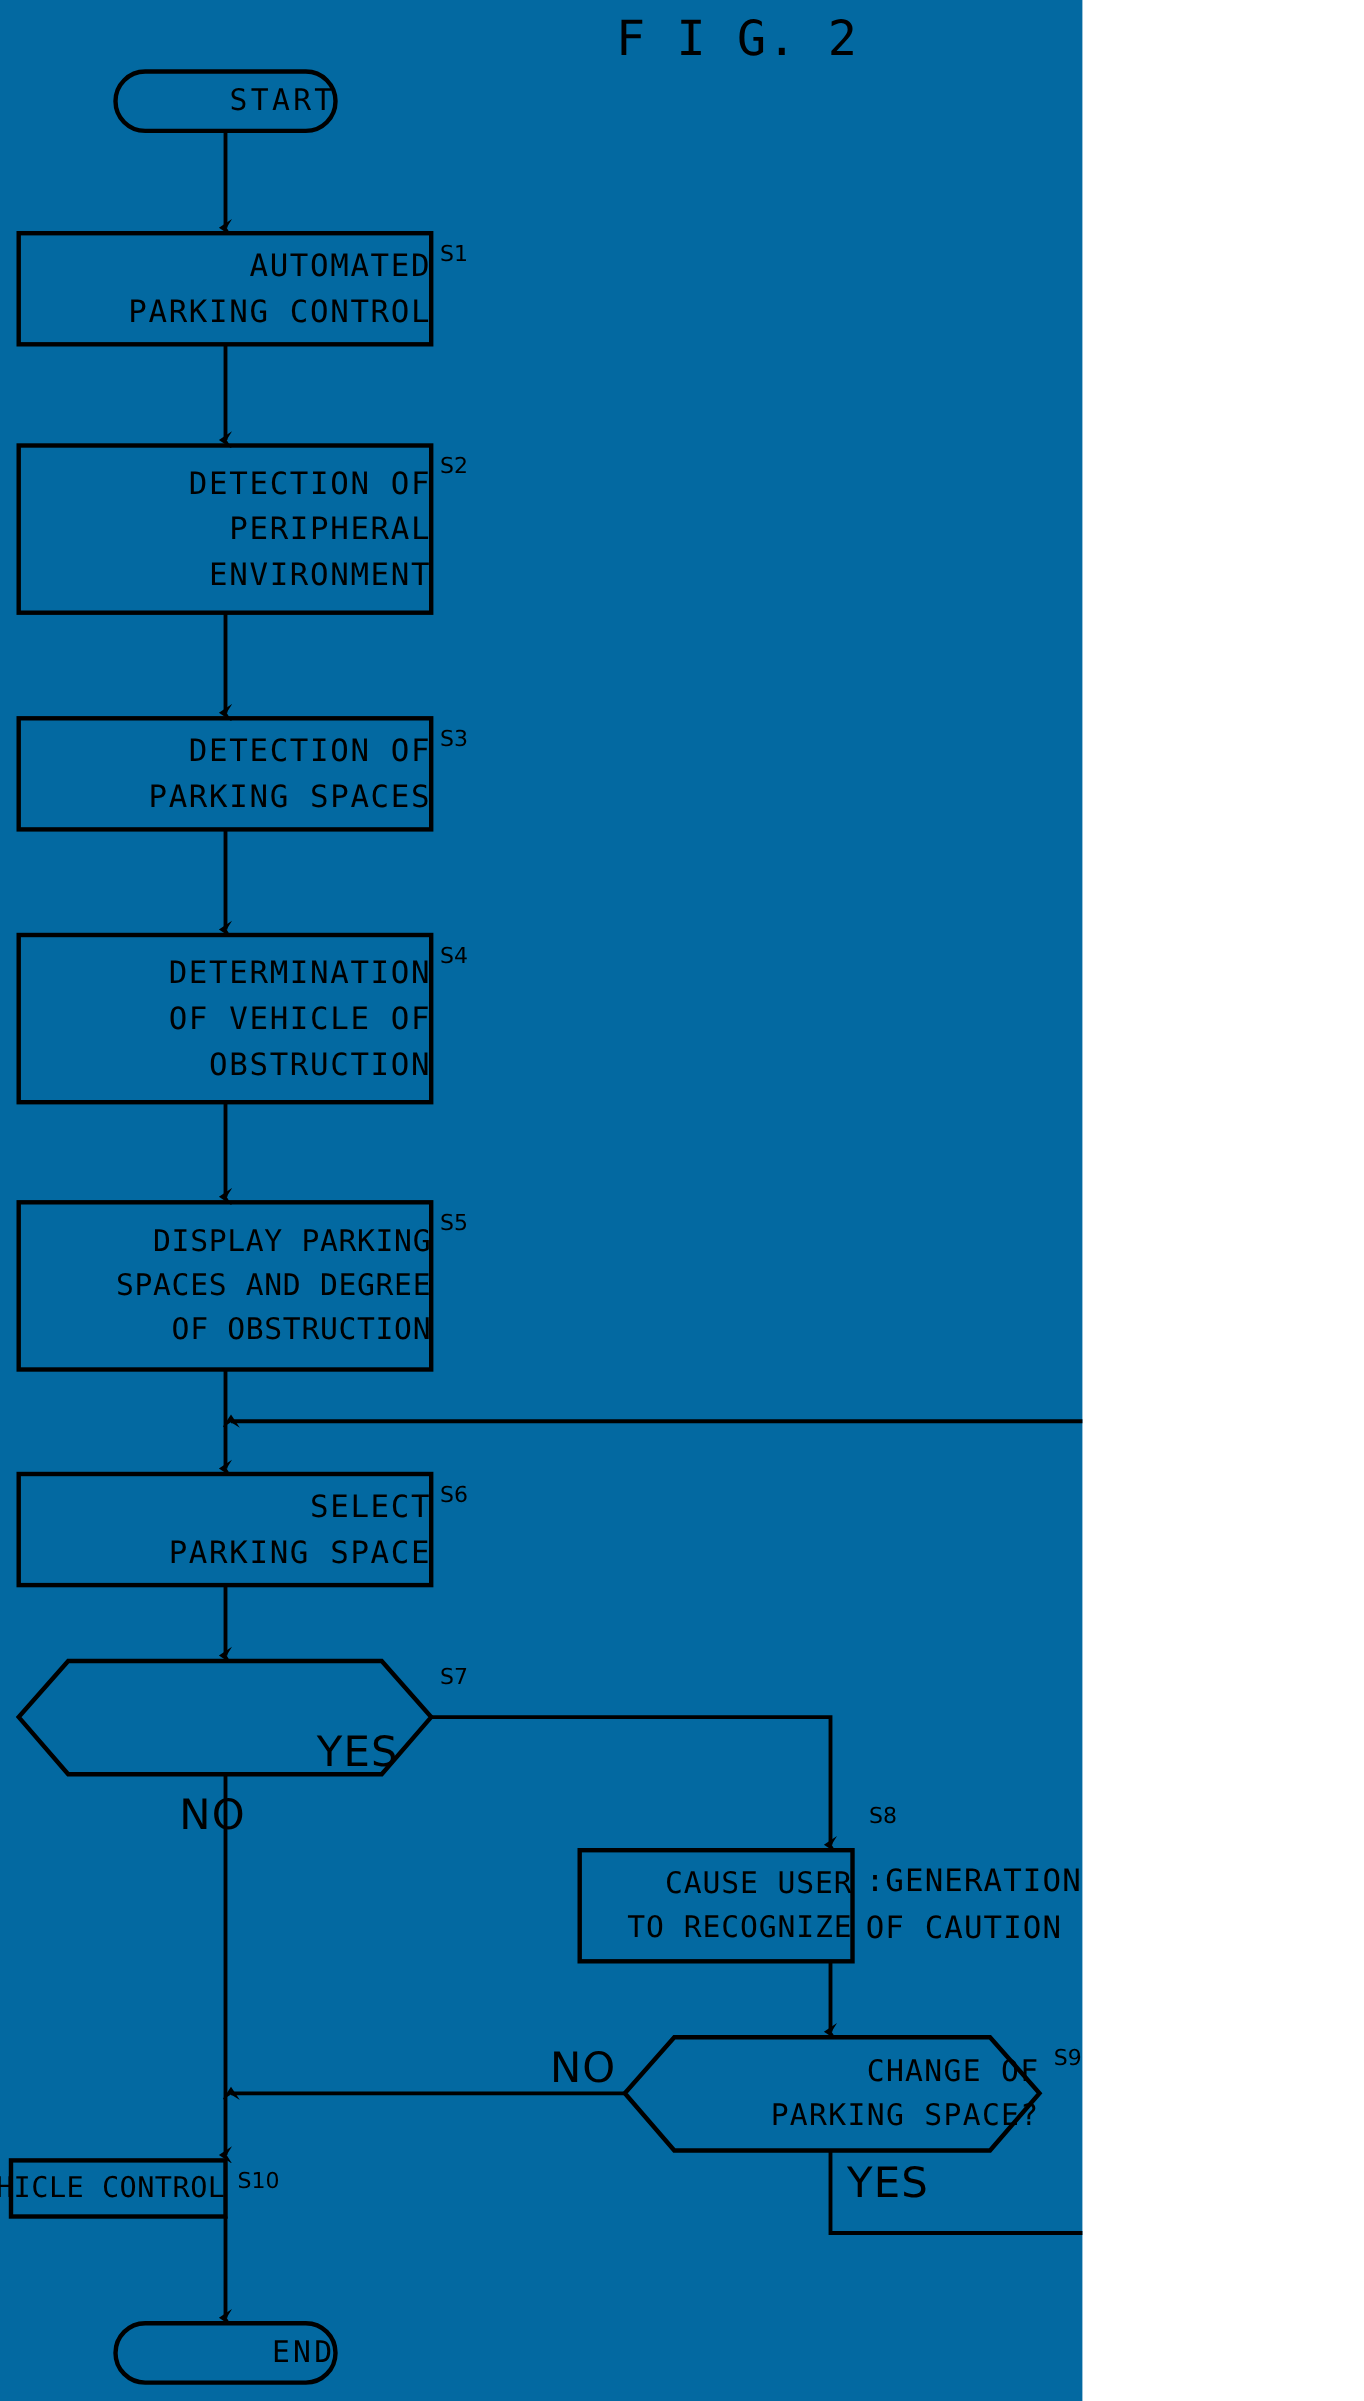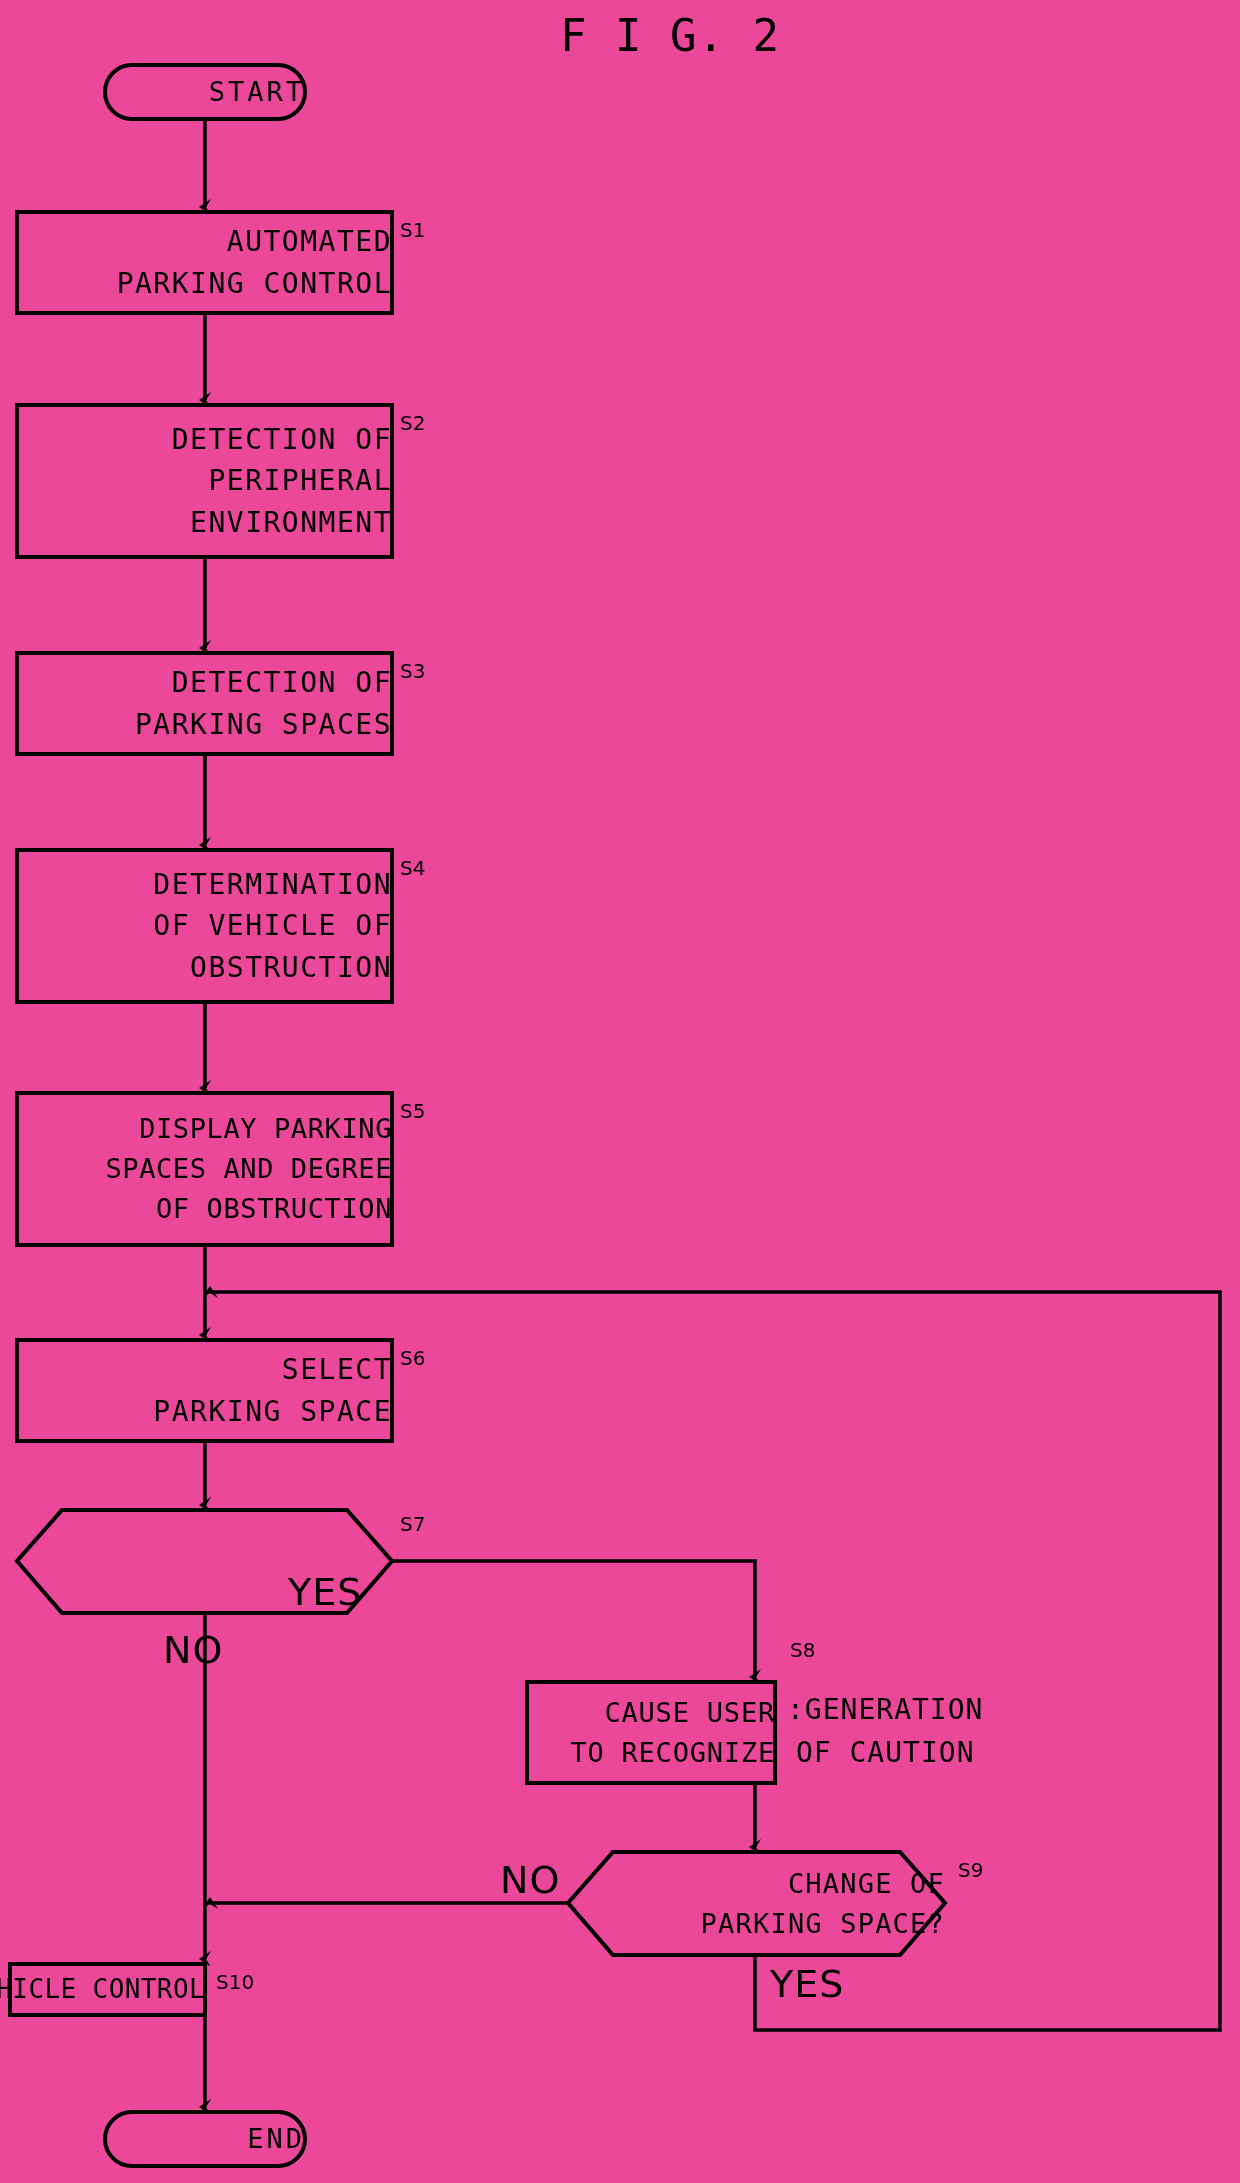--- a/index.html
+++ b/index.html
@@ -2,23 +2,23 @@
 <html><head>
 <meta charset="utf-8">
 <style>
   html, body {
     margin: 0;
     padding: 0;
     background: #ffffff;
   }
   #page {
     position: relative;
-    width: 1240px;
+    width: 984px;
     height: 2183px;
-    background: #ec4899;
+    background: #0369a1;
     font-family: "DejaVu Sans Mono", "Liberation Mono", monospace;
     color: #000000;
     overflow: hidden;
     text-decoration: underline;
   }
   #svg-layer {
     position: absolute;
     left: 0; top: 0;
     width: 1240px;
     height: 2183px;
@@ -64,21 +64,20 @@
     font-family: "DejaVu Sans", "Liberation Sans", sans-serif;
     white-space: nowrap;
   }
   .note-text {
     position: absolute;
     font-size: 28px;
     line-height: 1.55;
     letter-spacing: 1px;
     white-space: nowrap;
     font-family: "DejaVu Sans Mono", "Liberation Mono", monospace;
-    text-align: center;
   }
   .hit {
     position: absolute;
     background: transparent;
   }
 </style>
 </head>
 <body>
 
 <div id="page">

